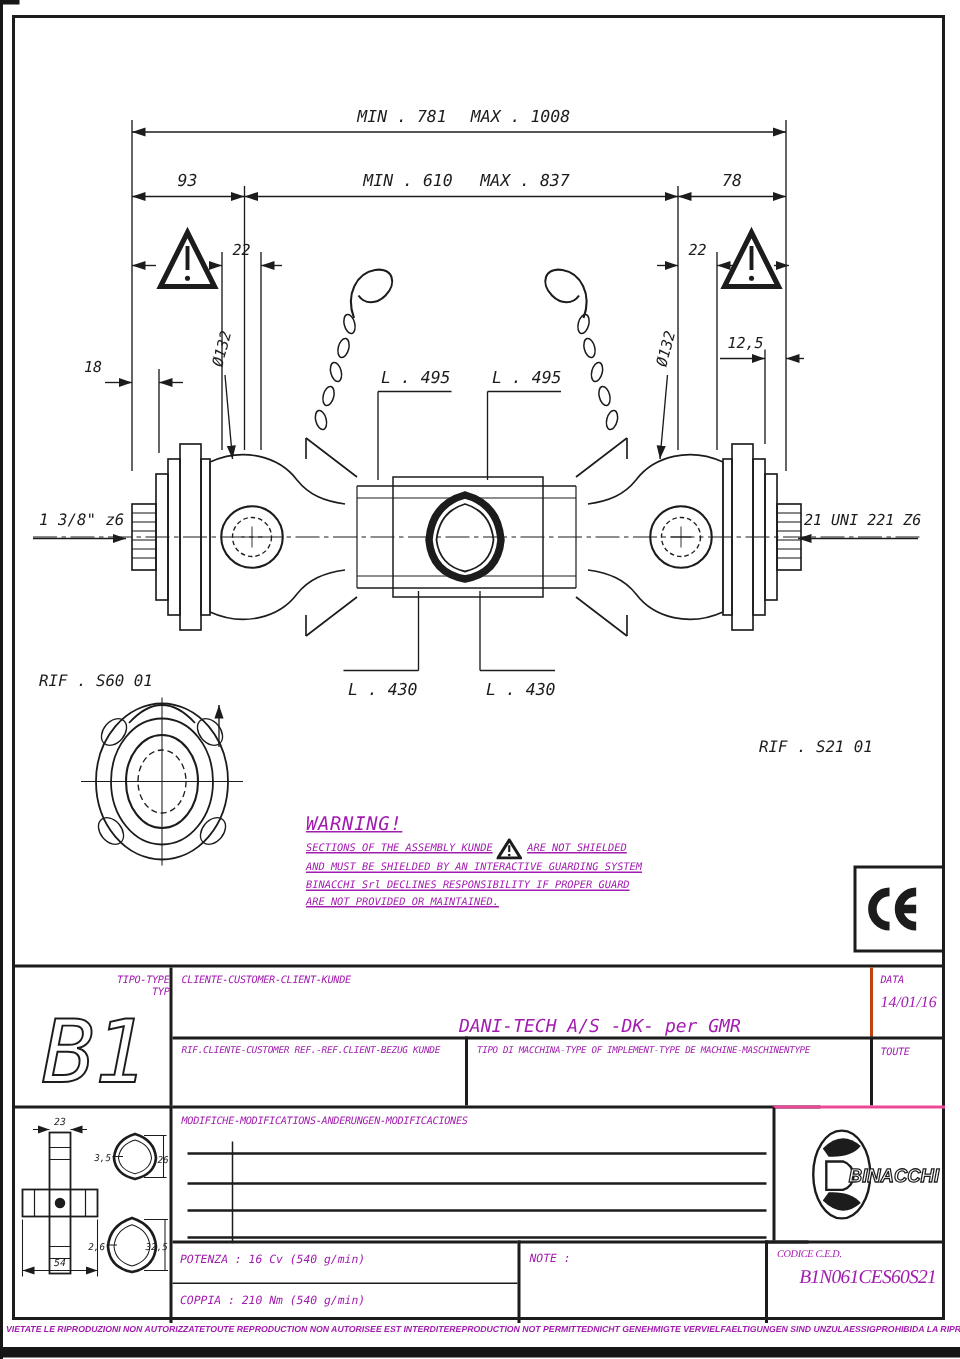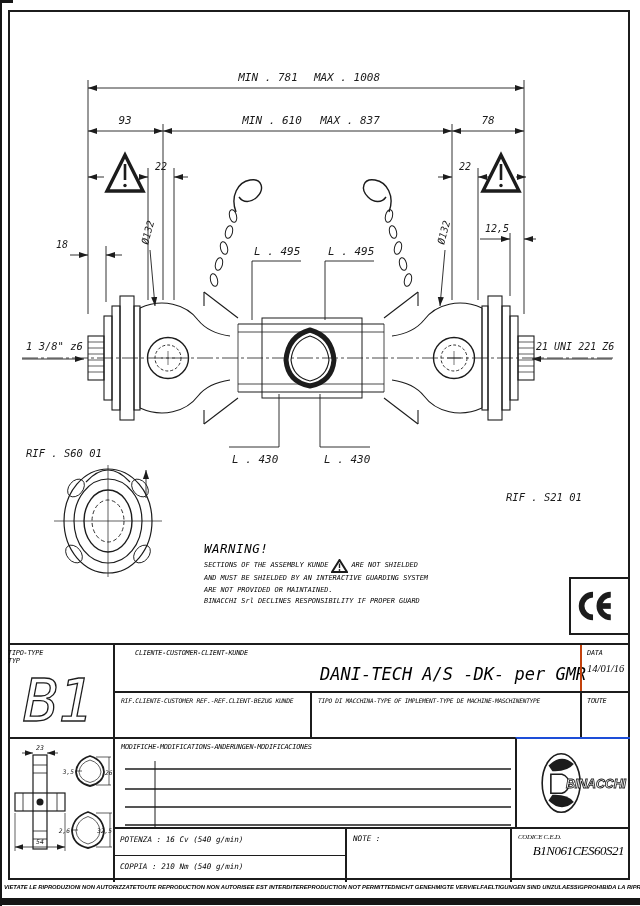--- a/index.html
+++ b/index.html
@@ -1,51 +1,51 @@
 <!DOCTYPE html>
 <html><head>
 <meta charset="utf-8">
 <style>
   * { margin:0; padding:0; box-sizing:border-box; }
   html,body { background:#e8e8e8; }
   .page { position:relative; width:640px; height:906px; background:#ffffff;
-          font-family:"DejaVu Sans Mono", monospace; color:#000000; overflow:hidden; }
+          font-family:"DejaVu Sans Mono", monospace; color:#a21caf; overflow:hidden; }
   .edge-left   { position:absolute; left:0; top:0; width:2px; height:906px; background:#161616; }
   .edge-bottom { position:absolute; left:0; top:898px; width:640px; height:7px; background:#161616; }
   .edge-tick   { position:absolute; left:0; top:0; width:13px; height:3px; background:#161616; }
   .sheet-border { position:absolute; left:8px; top:10px; width:622px; height:870px;
                   border:2px solid #1c1c1c; }
   svg.main { position:absolute; left:0; top:0; }
   svg text.t { font-family:"DejaVu Sans Mono", monospace; font-style:italic; fill:#1c1c1c; }
-  .warning-block { position:absolute; left:204px; top:541px; width:245px; font-style:italic; }
+  .warning-block { position:absolute; left:204px; top:541px; width:245px; font-style:italic;text-decoration:underline; }
   .warning-title { font-size:12.5px; letter-spacing:.5px; margin-bottom:3px; }
   .warning-line  { font-size:6.9px; line-height:11.5px; white-space:nowrap; }
   .wl1 { display:flex; align-items:center; gap:3px; }
   .ce-box { position:absolute; left:569px; top:577px; width:61px; height:58px;
             border:2px solid #1c1c1c; display:flex; align-items:center; justify-content:center; }
   .titleblock { position:absolute; left:8px; top:643px; width:622px; height:237px;
                 border-top:2px solid #1c1c1c; font-style:italic; }
   .cell { position:absolute; border-color:#1c1c1c; }
   .lbl { font-size:6.8px; letter-spacing:-0.2px; white-space:nowrap; }
-  .col-left { left:0; top:0; width:107px; height:92px; border-right:2px solid #1c1c1c; text-align:left; padding-top:4px; }
+  .col-left { left:0; top:0; width:107px; height:92px; border-right:2px solid #1c1c1c; text-align:right; padding-top:4px; }
   .mini-cell { left:0; top:92px; width:107px; height:145px; border-right:2px solid #1c1c1c; border-top:2px solid #1c1c1c; }
-  .cliente-cell { left:107px; top:0; width:465px; height:46px; padding:4px 20px; }
+  .cliente-cell { left:107px; top:0; width:465px; height:46px; padding:4px 6px; }
   .data-cell { left:572px; top:0; width:50px; height:46px; border-left:2px solid #c2410c; padding:4px 5px; }
   .rif-cell { left:107px; top:46px; width:195px; height:46px; border-top:2px solid #1c1c1c; padding:4px 6px; }
   .macchina-cell { left:302px; top:46px; width:270px; height:46px; border-top:2px solid #1c1c1c; border-left:2px solid #1c1c1c; padding:4px 6px; }
   .visto-cell { left:572px; top:46px; width:50px; height:46px; border-top:2px solid #1c1c1c; border-left:2px solid #1c1c1c; padding:4px 5px; }
   .modifiche-cell { left:107px; top:92px; width:432px; height:90px; border-top:2px solid #1c1c1c; padding:4px 6px; }
-  .logo-cell { left:507px; top:92px; width:115px; height:90px; border-top:2px solid #1d4ed8; border-left:2px solid #1c1c1c; display:flex; align-items:center; justify-content:center;padding-left:22px; }
+  .logo-cell { left:507px; top:92px; width:115px; height:90px; border-top:2px solid #ec4899; border-left:2px solid #1c1c1c; display:flex; align-items:center; justify-content:center;padding-left:22px; }
   .potenza-cell { left:107px; top:182px; width:230px; height:55px; border-top:2px solid #1c1c1c; }
   .potenza-row { height:27px; padding:6px 5px 0; font-size:7.6px; white-space:nowrap; border-bottom:1.5px solid #1c1c1c; }
   .coppia-row  { height:26px; padding:6px 5px 0; font-size:7.6px; white-space:nowrap; }
   .note-cell { left:337px; top:182px; width:194px; height:55px; border-top:2px solid #1c1c1c; border-left:2px solid #1c1c1c; padding:5px 6px; font-size:7.6px; }
   .codice-cell { left:502px; top:182px; width:120px; height:55px; border-top:2px solid #1c1c1c; border-left:2px solid #1c1c1c; padding:4px 6px;font-family:Liberation Serif, serif; }
   .codice-value { font-size:13px; margin-top:3px; text-align:right; letter-spacing:-0.5px; white-space:nowrap; }
-  .cliente-value { font-size:17px; margin-top:7px; padding-left:185px; white-space:nowrap; }
+  .cliente-value { font-size:12px; margin-top:20px; padding-left:185px; white-space:nowrap; }
   .data-value { font-size:10.5px; margin-top:6px; white-space:nowrap;font-family:Liberation Serif, serif; }
   .footer { position:absolute; left:4px; top:884px; width:560px; display:flex;
             justify-content:space-between; font-size:5.8px; font-style:italic;
             font-family:"Liberation Sans", sans-serif; font-weight:bold; white-space:nowrap; }
 </style>
 </head>
 <body>
 
 <div class="page">
   <div class="edge-left"></div>
@@ -241,22 +241,22 @@
     <div class="warning-line wl1">
       <span>SECTIONS OF THE ASSEMBLY KUNDE</span>
       <svg width="17" height="14" viewBox="0 0 17 14">
         <polygon points="8.5,1 1,13 16,13" fill="none" stroke="#1c1c1c" stroke-width="2"></polygon>
         <line x1="8.5" y1="4.5" x2="8.5" y2="9" stroke="#1c1c1c" stroke-width="1.4"></line>
         <circle cx="8.5" cy="11" r="0.9" fill="#1c1c1c"></circle>
       </svg>
       <span>ARE NOT SHIELDED</span>
     </div>
     <div class="warning-line">AND MUST BE SHIELDED BY AN INTERACTIVE GUARDING SYSTEM</div>
+    <div class="warning-line">BINACCHI Srl DECLINES RESPONSIBILITY IF PROPER GUARD</div>
     <div class="warning-line">ARE NOT PROVIDED OR MAINTAINED.</div>
-    <div class="warning-line">BINACCHI Srl DECLINES RESPONSIBILITY IF PROPER GUARD</div>
   </div>
 
   <div class="ce-box">
     <svg width="52" height="40" viewBox="0 0 82 48">
       <path d="M30,6 A18,18 0 1 0 30,42" fill="none" stroke="#1c1c1c" stroke-width="9"></path>
       <path d="M58,6 A18,18 0 1 0 58,42" fill="none" stroke="#1c1c1c" stroke-width="9"></path>
       <line x1="44" y1="24" x2="58" y2="24" stroke="#1c1c1c" stroke-width="9"></line>
     </svg>
   </div>
 

